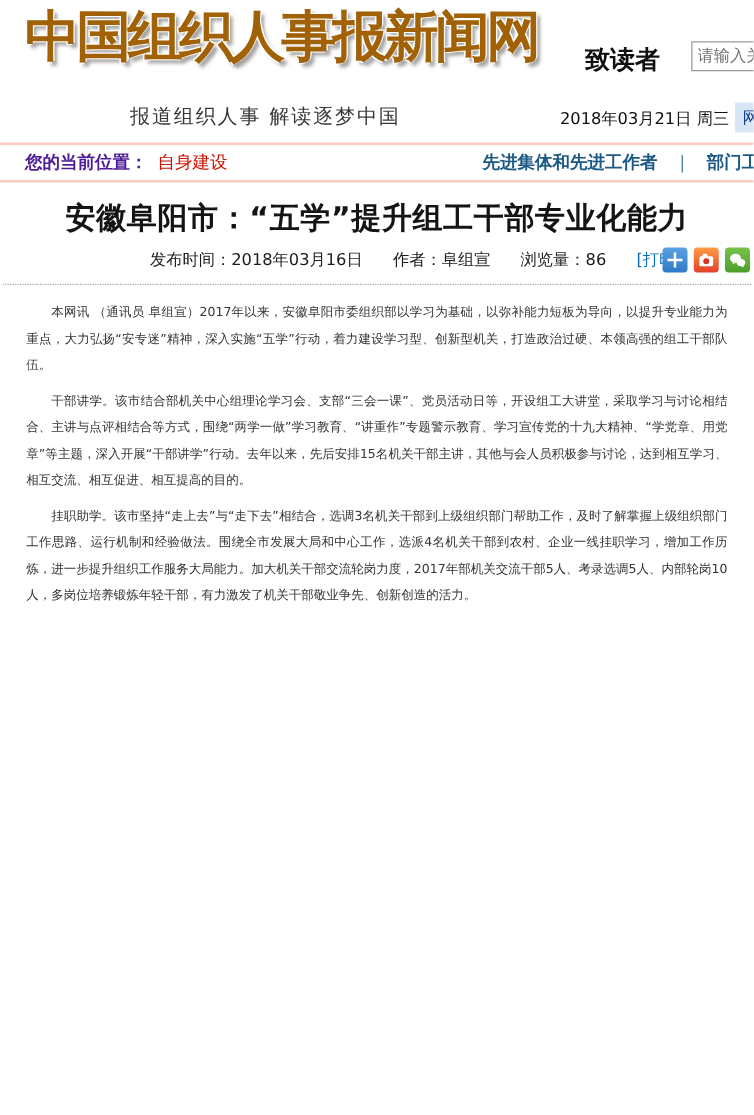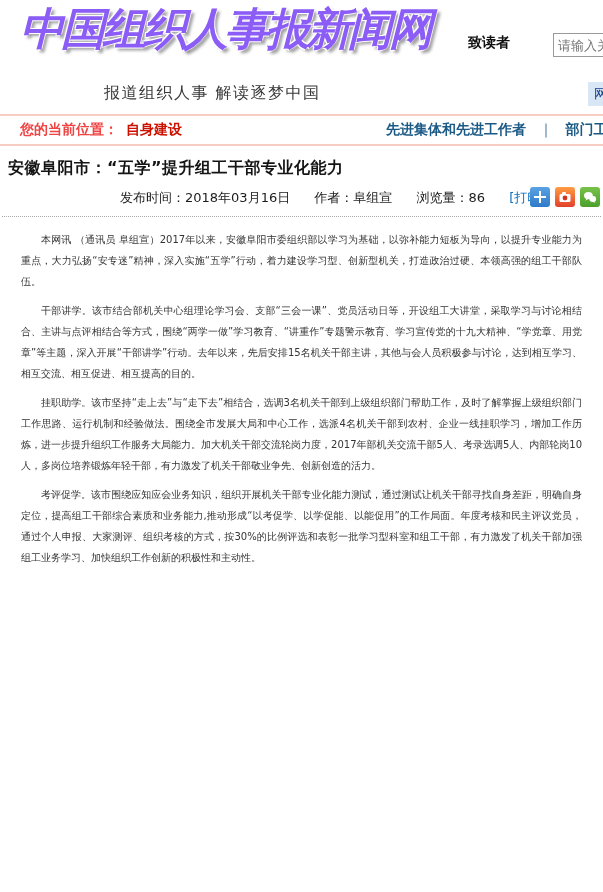--- a/index.html
+++ b/index.html
@@ -6,52 +6,52 @@
   html,body { margin:0; padding:0; background:#fff; }
   .page {
     position:relative; width:603px; height:892px; overflow:hidden;
     background:#fff; font-family:"DejaVu Sans", sans-serif; color:#222;
   }
 
   
   .header { position:relative; height:114px; background:#fff; }
   .logo {
     position:absolute; left:20px; top:0px;
-    font-size:44px; font-weight:bold; font-style:italic;
-    color:#8b5cf6; letter-spacing:-3px; white-space:nowrap; cursor:pointer;
+    font-size:44px; font-weight:bold; 
+    color:#a16207; letter-spacing:-3px; white-space:nowrap; cursor:pointer;
     text-shadow:-1px -1px 0 #fff, 1px -1px 0 #fff, -1px 1px 0 #fff,
                  3px 3px 3px rgba(100,100,100,.6);
   }
-  .to-readers { position:absolute; left:468px; top:34px; font-size:14px; font-weight:bold; color:#101010; cursor:pointer; }
+  .to-readers { position:absolute; left:468px; top:34px; font-size:20px; font-weight:bold; color:#101010; cursor:pointer; }
   .search-input {
     position:absolute; left:553px; top:33px; width:92px; height:24px;
     border:1px solid #9a9a9a; font-size:13px; padding:0 4px; color:#333;
     font-family:"DejaVu Sans", sans-serif;
   }
   .tagline { position:absolute; left:104px; top:83px; font-size:16px; color:#383838; letter-spacing:1.5px; }
   .date { position:absolute; left:448px; top:86px; font-size:13px; color:#101010; white-space:nowrap; }
   .sitemap {
     position:absolute; left:588px; top:82px; background:#d9e6f6; color:#123d8a;
     font-size:13px; padding:3px 6px; white-space:nowrap; cursor:pointer;
   }
 
   
   .crumb-bar {
     position:relative; height:32px;
     border-top:2px solid #f6ccc3; border-bottom:2px solid #f6ccc3;
     display:flex; align-items:center; background:#fff;
   }
-  .crumb-label { margin-left:20px; font-size:14px; font-weight:bold; color:#ef4444; }
-  .crumb-current { margin-left:8px; font-size:14px; font-weight:bold; color:#cc1100; cursor:pointer; }
+  .crumb-label { margin-left:20px; font-size:14px; font-weight:bold; color:#4c1d95; }
+  .crumb-current { margin-left:8px; font-size:14px; font-weight:normal; color:#cc1100; cursor:pointer; }
   .crumb-right { position:absolute; left:386px; font-size:14px; font-weight:bold; color:#1c5a86; white-space:nowrap; }
   .crumb-right .crumb-link { cursor:pointer; }
   .crumb-right .sep { margin:0 8px; font-weight:normal; }
 
   
-  .title { text-align:left; font-size:16px; font-weight:bold; color:#141414; margin:12px 8px 8px; letter-spacing:.5px; }
+  .title { text-align:center; font-size:24px; font-weight:bold; color:#141414; margin:12px 8px 8px; letter-spacing:.5px; }
   .meta-row { position:relative; height:24px; font-size:13px; color:#1c1c1c; padding-left:120px; line-height:22px; white-space:nowrap; }
   .meta-row .m { margin-right:20px;margin-top:20px; }
   .meta-print { color:#0b6fbe; cursor:pointer; }
   .share { position:absolute; right:3px; top:0; display:flex; gap:5px; }
   .share .ic { width:20px; height:20px; border-radius:3px; display:inline-flex; align-items:center; justify-content:center; cursor:pointer; }
   .ic-plus  { background:linear-gradient(#5aa1e3,#2f7ac9); }
   .ic-weibo { background:linear-gradient(#ff9d43,#e2402a); }
   .ic-wechat{ background:linear-gradient(#79c24a,#4aa02c); }
   .dotted { border-bottom:1px dotted #a9a9a9; margin:5px 2px 0; }
 
@@ -65,20 +65,21 @@
 </head>
 <body>
 
 <div class="page">
 
   <div class="header">
     <div class="logo">中国组织人事报新闻网</div>
     <div class="to-readers">致读者</div>
     <input class="search-input" type="text" placeholder="请输入关键词" style="">
     <div class="tagline">报道组织人事 解读逐梦中国</div>
+    <div class="date">2018年03月21日 周三</div>
     <div class="sitemap">网站地图</div>
   </div>
 
   <div class="crumb-bar">
     <span class="crumb-label">您的当前位置：</span>
     <span class="crumb-current">自身建设</span>
     <span class="crumb-right">
       <span class="crumb-link">先进集体和先进工作者</span>
       <span class="sep">｜</span>
       <span class="crumb-link">部门工作</span>
@@ -116,16 +117,15 @@
       </span>
     </span>
   </div>
 
   <div class="dotted"></div>
 
   <div class="article-body" id="article-body">
       <p class="para">本网讯 （通讯员 阜组宣）2017年以来，安徽阜阳市委组织部以学习为基础，以弥补能力短板为导向，以提升专业能力为重点，大力弘扬“安专迷”精神，深入实施“五学”行动，着力建设学习型、创新型机关，打造政治过硬、本领高强的组工干部队伍。</p>
       <p class="para">干部讲学。该市结合部机关中心组理论学习会、支部“三会一课”、党员活动日等，开设组工大讲堂，采取学习与讨论相结合、主讲与点评相结合等方式，围绕“两学一做”学习教育、“讲重作”专题警示教育、学习宣传党的十九大精神、“学党章、用党章”等主题，深入开展“干部讲学”行动。去年以来，先后安排15名机关干部主讲，其他与会人员积极参与讨论，达到相互学习、相互交流、相互促进、相互提高的目的。</p>
       <p class="para">挂职助学。该市坚持“走上去”与“走下去”相结合，选调3名机关干部到上级组织部门帮助工作，及时了解掌握上级组织部门工作思路、运行机制和经验做法。围绕全市发展大局和中心工作，选派4名机关干部到农村、企业一线挂职学习，增加工作历炼，进一步提升组织工作服务大局能力。加大机关干部交流轮岗力度，2017年部机关交流干部5人、考录选调5人、内部轮岗10人，多岗位培养锻炼年轻干部，有力激发了机关干部敬业争先、创新创造的活力。</p>
-      <p class="para">考评促学。该市围绕应知应会业务知识，组织开展机关干部专业化能力测试，通过测试让机关干部寻找自身差距，明确自身定位，提高组工干部综合素质和业务能力,推动形成“以考促学、以学促能、以能促用”的工作局面。年度考核和民主评议党员，通过个人申报、大家测评、组织考核的方式，按30%的比例评选和表彰一批学习型科室和组工干部，有力激发了机关干部加强组工业务学习、加快组织工作创新的积极性和主动性。</p>
     </div>
 
 </div>
 
 </body></html>

